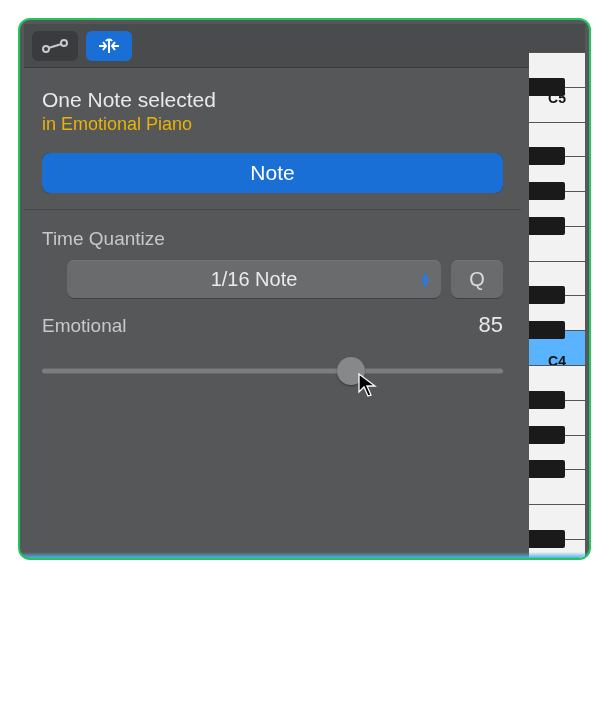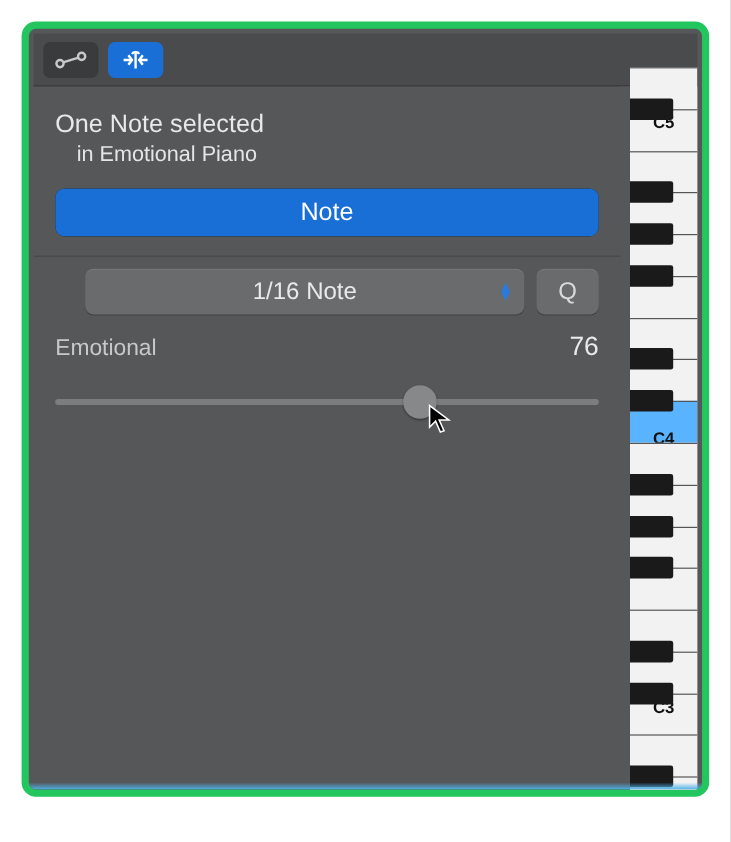--- a/index.html
+++ b/index.html
@@ -6,22 +6,22 @@
   body {
     font-family: -apple-system, "Helvetica Neue", Arial, sans-serif;
     background: #fff;
     width: 609px;
     height: 702px;
     overflow: hidden;
   }
   .frame {
     margin: 18px;
     width: 573px;
-    height: 646px;
-    border: 6px solid #22c55e;
+    height: 542px;
+    border: 2px solid #22c55e;
     border-radius: 12px;
     background: #565759;
     position: relative;
     overflow: hidden;
   }
   .inner {
     position: absolute;
     inset: 4px;
     border-radius: 8px;
     background: #565759;
@@ -67,24 +67,23 @@
     background: #565759;
   }
 
   .title-main {
     color: #e9e9ea;
     font-size: 21px;
     font-weight: 500;
     margin-top: 6px;
   }
   .title-sub {
-    color: #e5e5e5;
+    color: #eab308;
     font-size: 18px;
     margin-top: 2px;
-    margin-left: 18px;
   }
 
   
   .segmented {
     margin-top: 18px;
     height: 40px;
     border-radius: 8px;
     background: #2f3031;
     display: flex;
     overflow: hidden;
@@ -271,35 +270,36 @@
       <div class="left-pane">
         <div class="title-main">One Note selected</div>
         <div class="title-sub">in Emotional Piano</div>
 
         <div class="segmented">
           <div class="seg-item active">Note</div>
         </div>
 
         <div class="divider"></div>
 
+        <div class="section-label">Time Quantize</div>
 
         <div class="row-quantize">
           <div class="popup">
             <span>1/16 Note</span>
             <span class="popup-arrows">
               <span>▴</span>
                 <span>▾</span>
             </span>
           </div>
           <div class="q-btn">Q</div>
         </div>
 
         <div class="row-velocity-label">
           <div class="velocity-label">Emotional</div>
-          <div class="velocity-value">76</div>
+          <div class="velocity-value">85</div>
         </div>
 
         <div class="slider">
           <div class="slider-track"></div>
           <div class="slider-thumb" id="vthumb" style="left: 67%;"></div>
           <svg class="cursor-arrow" id="cursor" width="22" height="26" viewBox="0 0 22 26" style="left: calc(67% + 6px); top: 16px;">
             <path d="M2 2 L2 20 L7 15 L11 24 L14 23 L10 14 L18 14 Z" fill="#000" stroke="#fff" stroke-width="1.3"></path>
           </svg>
         </div>
       </div>

